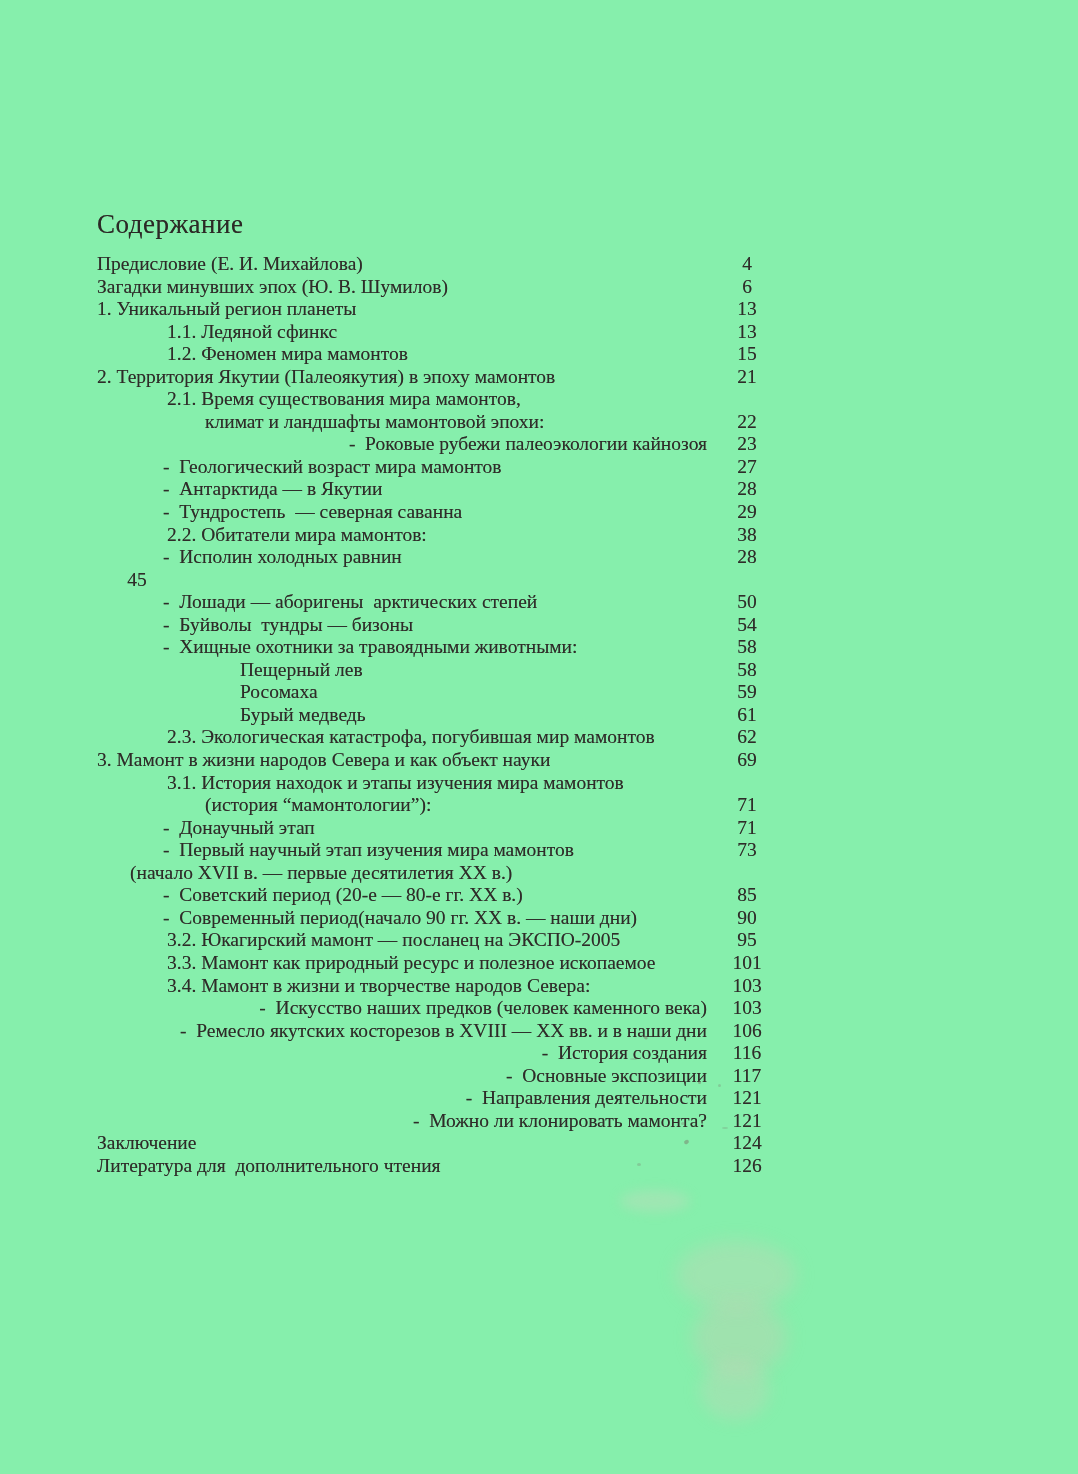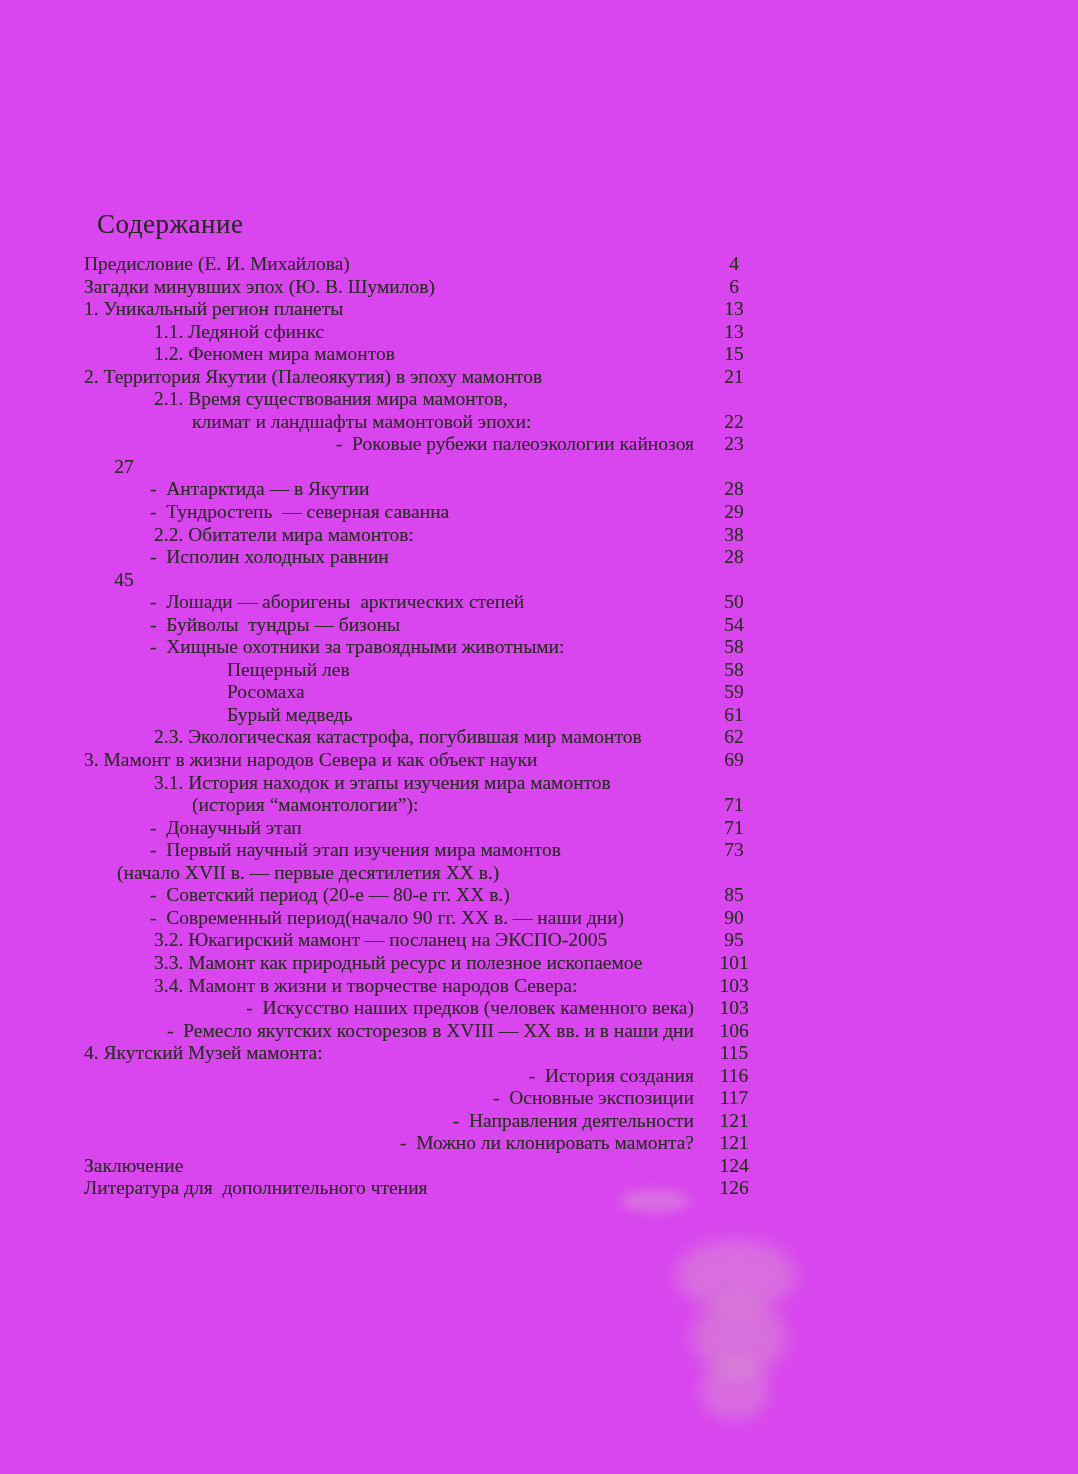--- a/index.html
+++ b/index.html
@@ -4,38 +4,38 @@
 <style>
   html, body {
     margin: 0;
     padding: 0;
     background: #ffffff;
   }
   .page {
     position: relative;
     width: 1078px;
     height: 1474px;
-    background: #d946ef;
+    background: #86efac;
     overflow: hidden;
     font-family: "Liberation Serif", "DejaVu Serif", serif;
     color: #2e2c29;
   }
   .title {
     position: absolute;
     left: 97px;
     top: 206px;
     font-size: 27px;
     line-height: 36px;
     letter-spacing: 0.5px;
     color: #2b2926;
     text-shadow: 0 0 0.6px rgba(60,55,48,0.55);
   }
   .toc {
     position: absolute;
-    left: 84px;
+    left: 97px;
     top: 253px;
     width: 690px;
   }
   .row {
     display: flex;
     align-items: baseline;
     height: 22.55px;
     font-size: 19.5px;
     white-space: pre;
     text-shadow: 0 0 0.6px rgba(60,55,48,0.5);
@@ -96,21 +96,21 @@
   <div class="toc">
       <div class="row lvl-root"><span class="entry">Предисловие (Е. И. Михайлова)</span><span class="pagenum">4</span></div>
       <div class="row lvl-root"><span class="entry">Загадки минувших эпох (Ю. В. Шумилов)</span><span class="pagenum">6</span></div>
       <div class="row lvl-root"><span class="entry">1. Уникальный регион планеты</span><span class="pagenum">13</span></div>
       <div class="row lvl-sub"><span class="entry">1.1. Ледяной сфинкс</span><span class="pagenum">13</span></div>
       <div class="row lvl-sub"><span class="entry">1.2. Феномен мира мамонтов</span><span class="pagenum">15</span></div>
       <div class="row lvl-root"><span class="entry">2. Территория Якутии (Палеоякутия) в эпоху мамонтов</span><span class="pagenum">21</span></div>
       <div class="row lvl-sub"><span class="entry">2.1. Время существования мира мамонтов,</span><span class="pagenum"></span></div>
       <div class="row lvl-subcont"><span class="entry">климат и ландшафты мамонтовой эпохи:</span><span class="pagenum">22</span></div>
       <div class="row lvl-dashB"><span class="entry">-  Роковые рубежи палеоэкологии кайнозоя</span><span class="pagenum">23</span></div>
-      <div class="row lvl-dashA"><span class="pagenum">27</span></div>
+      <div class="row lvl-dashA"><span class="entry">-  Геологический возраст мира мамонтов</span><span class="pagenum">27</span></div>
       <div class="row lvl-dashA"><span class="entry">-  Антарктида — в Якутии</span><span class="pagenum">28</span></div>
       <div class="row lvl-dashA"><span class="entry">-  Тундростепь  — северная саванна</span><span class="pagenum">29</span></div>
       <div class="row lvl-sub"><span class="entry">2.2. Обитатели мира мамонтов:</span><span class="pagenum">38</span></div>
       <div class="row lvl-dashA"><span class="entry">-  Исполин холодных равнин</span><span class="pagenum">28</span></div>
       <div class="row lvl-dashA"><span class="pagenum">45</span></div>
       <div class="row lvl-dashA"><span class="entry">-  Лошади — аборигены  арктических степей</span><span class="pagenum">50</span></div>
       <div class="row lvl-dashA"><span class="entry">-  Буйволы  тундры — бизоны</span><span class="pagenum">54</span></div>
       <div class="row lvl-dashA"><span class="entry">-  Хищные охотники за травоядными животными:</span><span class="pagenum">58</span></div>
       <div class="row lvl-animal"><span class="entry">Пещерный лев</span><span class="pagenum">58</span></div>
       <div class="row lvl-animal"><span class="entry">Росомаха</span><span class="pagenum">59</span></div>
@@ -122,21 +122,20 @@
       <div class="row lvl-dashA"><span class="entry">-  Донаучный этап</span><span class="pagenum">71</span></div>
       <div class="row lvl-dashA"><span class="entry">-  Первый научный этап изучения мира мамонтов</span><span class="pagenum">73</span></div>
       <div class="row lvl-cont"><span class="entry">(начало XVII в. — первые десятилетия XX в.)</span><span class="pagenum"></span></div>
       <div class="row lvl-dashA"><span class="entry">-  Советский период (20-е — 80-е гг. XX в.)</span><span class="pagenum">85</span></div>
       <div class="row lvl-dashA"><span class="entry">-  Современный период(начало 90 гг. XX в. — наши дни)</span><span class="pagenum">90</span></div>
       <div class="row lvl-sub"><span class="entry">3.2. Юкагирский мамонт — посланец на ЭКСПО-2005</span><span class="pagenum">95</span></div>
       <div class="row lvl-sub"><span class="entry">3.3. Мамонт как природный ресурс и полезное ископаемое</span><span class="pagenum">101</span></div>
       <div class="row lvl-sub"><span class="entry">3.4. Мамонт в жизни и творчестве народов Севера:</span><span class="pagenum">103</span></div>
       <div class="row lvl-dashB"><span class="entry">-  Искусство наших предков (человек каменного века)</span><span class="pagenum">103</span></div>
       <div class="row lvl-dashB"><span class="entry">-  Ремесло якутских косторезов в XVIII — XX вв. и в наши дни</span><span class="pagenum">106</span></div>
-      <div class="row lvl-root"><span class="entry">4. Якутский Музей мамонта:</span><span class="pagenum">115</span></div>
       <div class="row lvl-dashB"><span class="entry">-  История создания</span><span class="pagenum">116</span></div>
       <div class="row lvl-dashB"><span class="entry">-  Основные экспозиции</span><span class="pagenum">117</span></div>
       <div class="row lvl-dashB"><span class="entry">-  Направления деятельности</span><span class="pagenum">121</span></div>
       <div class="row lvl-dashB"><span class="entry">-  Можно ли клонировать мамонта?</span><span class="pagenum">121</span></div>
       <div class="row lvl-root"><span class="entry">Заключение</span><span class="pagenum">124</span></div>
       <div class="row lvl-root"><span class="entry">Литература для  дополнительного чтения</span><span class="pagenum">126</span></div>
     </div>
 
   <div class="smudge blob1"></div>
   <div class="smudge blob2"></div>

